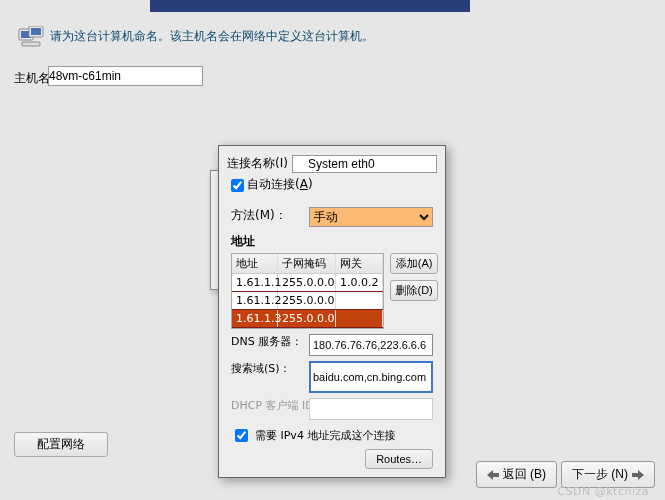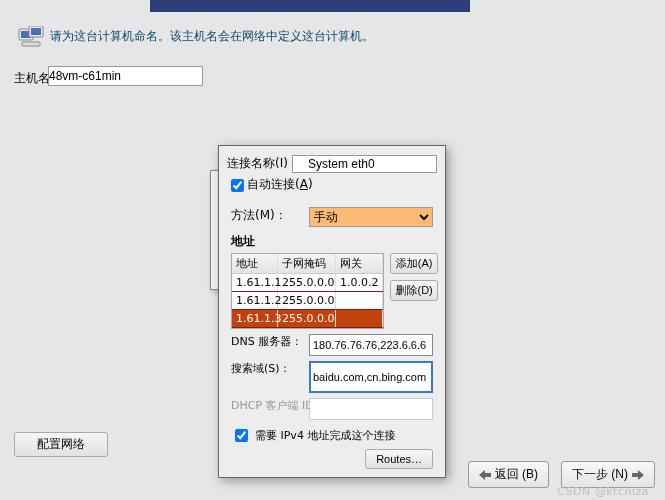--- a/index.html
+++ b/index.html
@@ -109,21 +109,21 @@
     padding: 10px 3px; height: 17px; font-size: 11px;
   }
   .field-row.sel input { border: 2px solid #3d77c7; padding: 14px 2px;}
   .dhcp-row { color: #999; }
   .dhcp-row .flabel { color: #999;}
   .dhcp-row input { border: 1px solid #ccc;}
   .chk-row { display: flex; align-items: center; gap: 4px; margin-top: 6px; font-size: 11px;}
   .routes-row { display: flex; justify-content: flex-end; margin-top: 4px;}
   .footer {
     position: absolute; right: 10px; bottom: 12px;
-    display: flex; gap: 12px;
+    display: flex; gap: 4px;
   }
   .footbtn {
     padding: 4px 10px; font-size: 12px;
     background: linear-gradient(#f8f8f8,#e4e4e4);
     border: 1px solid #999; border-radius: 3px;
     display: flex; align-items: center; gap: 4px;
   }
   .watermark {
     position: absolute; right: 16px; bottom: 2px;
     color: #bfbfbf; font-size: 11px; letter-spacing: .5px;

